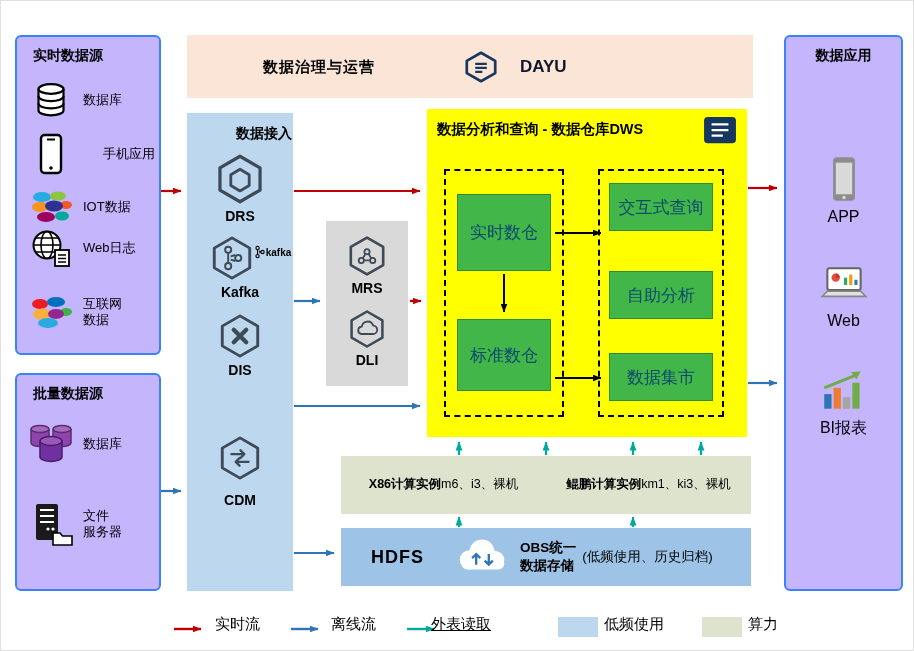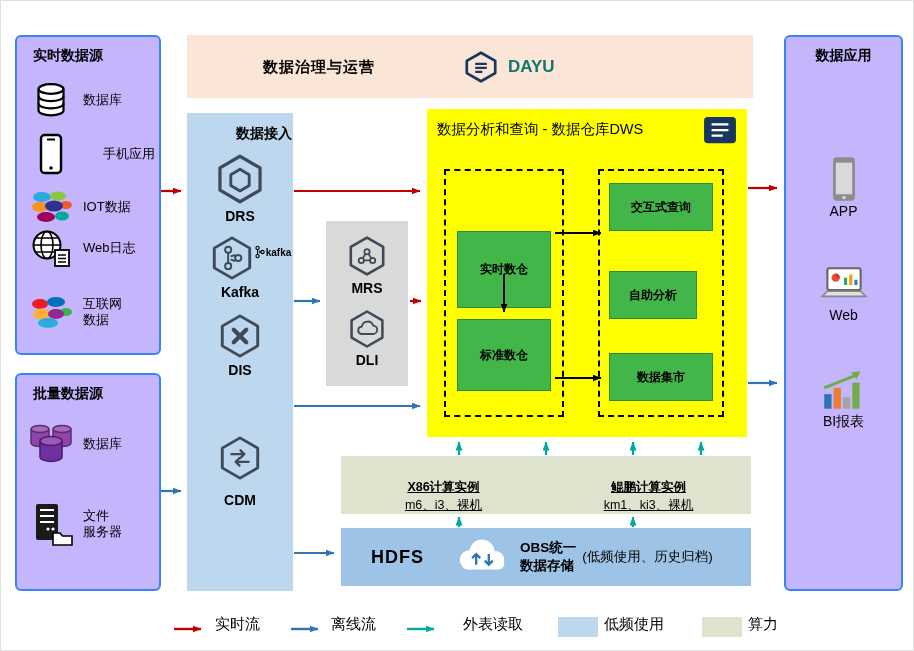--- a/index.html
+++ b/index.html
@@ -1,55 +1,55 @@
 <!DOCTYPE html>
 <html><head>
 <meta charset="utf-8">
 <style>
   html,body{margin:0;padding:0;background:#fff;}
   .canvas{position:relative;width:914px;height:651px;background:#fff;overflow:hidden;
           font-family:"Liberation Sans","DejaVu Sans",sans-serif;color:#000;border:1px solid #e0e0e0;box-sizing:border-box;}
   
   .banner{position:absolute;left:186px;top:34px;width:566px;height:63px;background:#fbe5d6;}
   .banner-title{position:absolute;left:76px;top:50%;transform:translateY(-50%);font-weight:700;font-size:15px;letter-spacing:1px;}
-  .dayu{position:absolute;left:276px;top:50%;transform:translateY(-50%);display:flex;align-items:center;gap:9px;font-weight:700;font-size:17px;color:#0f766e;}
+  .dayu{position:absolute;left:276px;top:50%;transform:translateY(-50%);display:flex;align-items:center;gap:21px;font-weight:700;font-size:17px;color:#0f172a;}
   
   .src-box{position:absolute;background:#c4b5fd;border:2px solid #3b82f6;border-radius:6px;box-sizing:border-box;}
   .box-title{position:absolute;left:16px;top:10px;font-weight:700;font-size:14px;}
   .src-item{position:absolute;left:10px;width:130px;display:flex;align-items:center;gap:8px;}
   .src-item .ic{width:48px;height:46px;flex:0 0 48px;display:flex;align-items:center;justify-content:center;}
   .src-item .lbl{font-size:13px;line-height:1.25;white-space:pre-line;}
   
   .ingest{position:absolute;left:186px;top:112px;width:106px;height:478px;background:#bdd7ee;}
   .ingest-title{text-align:center;font-weight:700;font-size:14px;padding-top:12px;margin-left:48px;}
   .svc{position:absolute;left:0;width:100%;display:flex;flex-direction:column;align-items:center;}
   .svc .name{font-weight:700;font-size:14px;margin-top:3px;}
   .kafka-logo{position:absolute;left:66px;top:8px;}
   
   .gray-box{position:absolute;left:325px;top:220px;width:82px;height:165px;background:#d9d9d9;text-decoration:underline;}
   
   .dws{position:absolute;left:426px;top:108px;width:320px;height:328px;background:#ffff00;}
-  .dws-title{position:absolute;left:10px;top:11px;width:265px;font-weight:400;font-size:14.5px;}
+  .dws-title{position:absolute;left:10px;top:11px;width:265px;font-weight:700;font-size:14.5px;}
   .dws-icon{position:absolute;right:8px;top:6px;}
   .dashed{position:absolute;border:2px dashed #000;box-sizing:border-box;}
-  .gbox{position:absolute;background:#43b649;border:1px solid #2e8b33;color:#000000;font-weight:700;font-size:12px;
+  .gbox{position:absolute;background:#43b649;border:1px solid #2e8b33;color:#0c4a6e;font-weight:400;font-size:17px;
         display:flex;align-items:center;justify-content:center;box-sizing:border-box;}
   
   .compute{position:absolute;left:340px;top:455px;width:410px;height:58px;background:#dee3cd;display:flex;}
-  .compute .half{flex:1;display:flex;flex-direction:column;align-items:center;justify-content:flex-end;font-size:12.5px;line-height:1.4;text-decoration:underline;}
+  .compute .half{flex:1;display:flex;align-items:center;justify-content:center;font-size:12.5px;line-height:1.4;}
   .compute .t{font-weight:700;}
   
   .storage{position:absolute;left:340px;top:527px;width:410px;height:58px;background:#9dc3e6;display:flex;align-items:center;}
   .hdfs{font-weight:700;font-size:18px;margin-left:30px;letter-spacing:1px;}
   .obs-cloud{margin-left:26px;}
   .obs-text{font-weight:700;font-size:13.5px;line-height:1.3;margin-left:6px;white-space:pre-line;}
   .obs-note{font-size:13.5px;margin-left:6px;}
   
   .app-item{position:absolute;left:0;width:100%;display:flex;flex-direction:column;align-items:center;}
-  .app-item .name{font-size:14px;}
+  .app-item .name{font-size:16px;margin-top:5px;}
   
   .legend-label{position:absolute;font-size:15px;}
   .swatch{position:absolute;width:40px;height:20px;}
   .sw-archive{background:#bdd7ee;}
   .sw-compute{background:#dee3cd;}
   .overlay{position:absolute;left:0;top:0;pointer-events:none;z-index:5;}
   .legend-arrow{position:absolute;}
 </style>
 </head>
 <body>
@@ -229,24 +229,24 @@
   <div class="dws">
     <div class="dws-title">数据分析和查询 - 数据仓库DWS</div>
     <span class="dws-icon">
       <svg width="38" height="30" viewBox="0 0 40 32">
         <rect x="3" y="2" width="34" height="28" rx="4" fill="#17375e"></rect>
         <path d="M11 10h18M11 16h18M11 22h12" stroke="#fff" stroke-width="2.4"></path>
       </svg>
     </span>
     <div class="dashed" style="left:17px;top:60px;width:120px;height:248px;"></div>
     <div class="dashed" style="left:171px;top:60px;width:126px;height:248px;"></div>
-    <div class="gbox" style="left:30px;top:85px;width:94px;height:77px;margin-top:37px;">实时数仓</div>
+    <div class="gbox" style="left:30px;top:85px;width:94px;height:77px;">实时数仓</div>
     <div class="gbox" style="left:30px;top:210px;width:94px;height:72px;">标准数仓</div>
     <div class="gbox" style="left:182px;top:74px;width:104px;height:48px;">交互式查询</div>
-    <div class="gbox" style="left:182px;top:162px;width:88px;height:48px;">自助分析</div>
+    <div class="gbox" style="left:182px;top:162px;width:104px;height:48px;">自助分析</div>
     <div class="gbox" style="left:182px;top:244px;width:104px;height:48px;">数据集市</div>
   </div>
 
   <div class="compute">
     <div class="half">
       <span class="t">X86计算实例</span>
       <span>m6、i3、裸机</span>
     </div>
     <div class="half">
       <span class="t">鲲鹏计算实例</span>
@@ -316,21 +316,21 @@
     <svg width="38" height="14">
         <path d="M1 7H28" stroke="#2e75b6" stroke-width="2.4" marker-end="url(#mb)"></path>
       </svg>
   </span>
   <span class="legend-label" style="left:330px;top:614px;">离线流</span>
   <span class="legend-arrow" style="left:405px;top:621px;">
     <svg width="38" height="14">
         <path d="M1 7H28" stroke="#00a99d" stroke-width="2.4" marker-end="url(#mt)"></path>
       </svg>
   </span>
-  <span class="legend-label" style="left:462px;top:614px;">外表读取</span>
+  <span class="legend-label" style="left:430px;top:614px;text-decoration:underline;">外表读取</span>
   <span class="swatch sw-archive" style="left:557px;top:616px;"></span>
   <span class="legend-label" style="left:603px;top:614px;">低频使用</span>
   <span class="swatch sw-compute" style="left:701px;top:616px;"></span>
   <span class="legend-label" style="left:747px;top:614px;">算力</span>
 
   <svg class="overlay" width="914" height="651">
     <defs>
       <marker id="mr" markerWidth="9" markerHeight="7" refX="8.5" refY="3.5" orient="auto" markerUnits="userSpaceOnUse">
         <path d="M0 0 9 3.5 0 7Z" fill="#c00000"></path>
       </marker>

